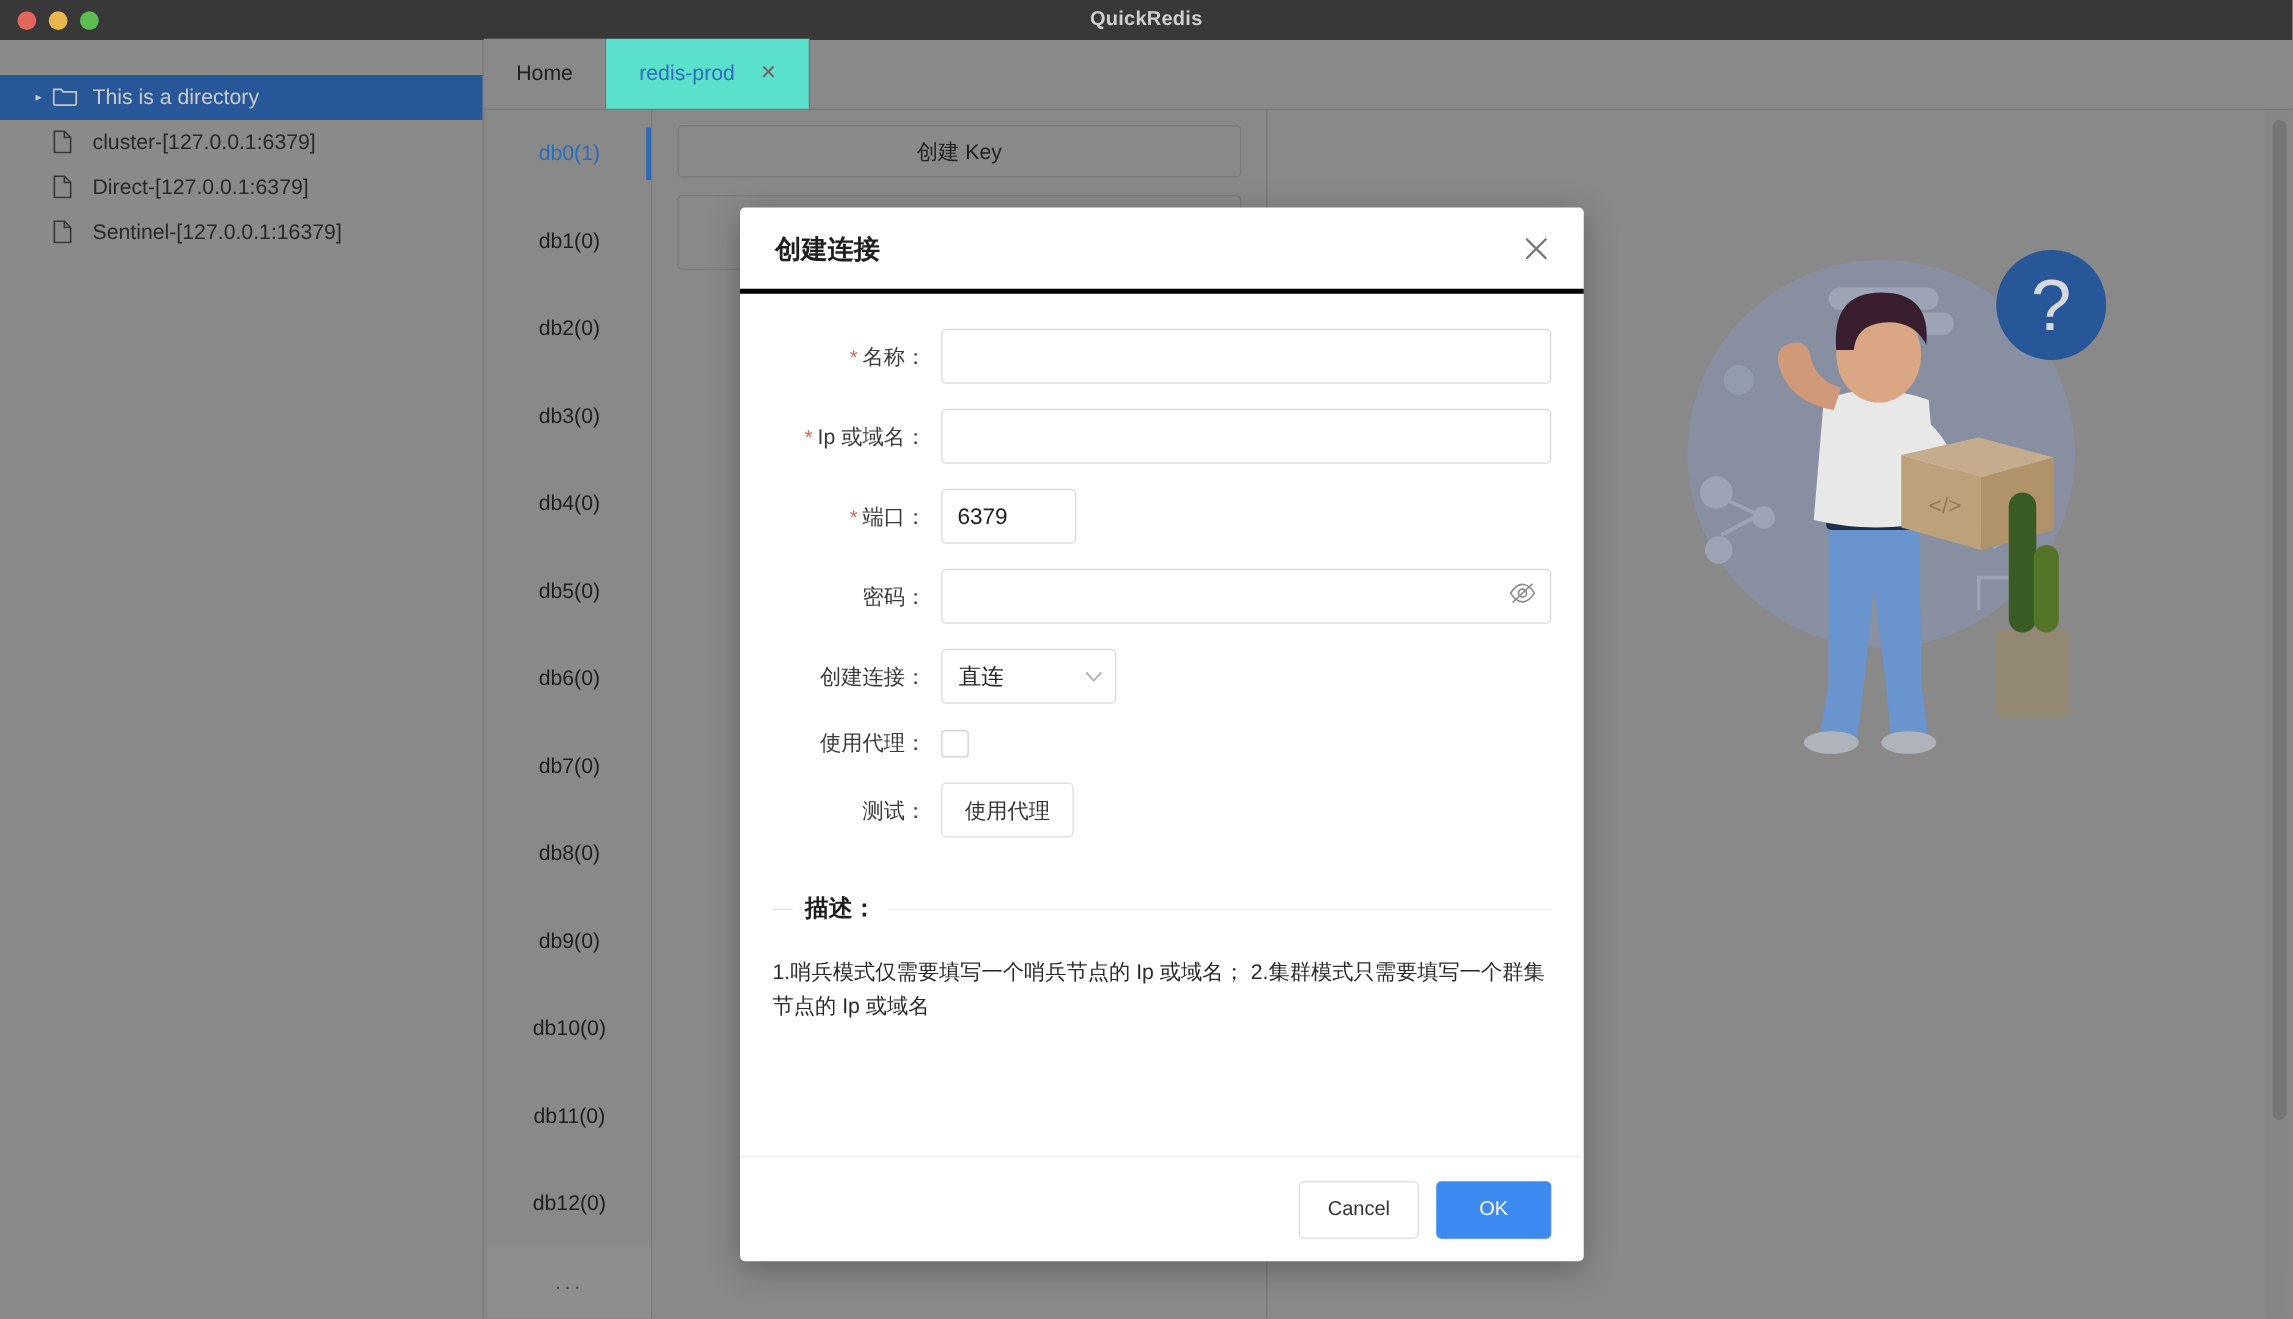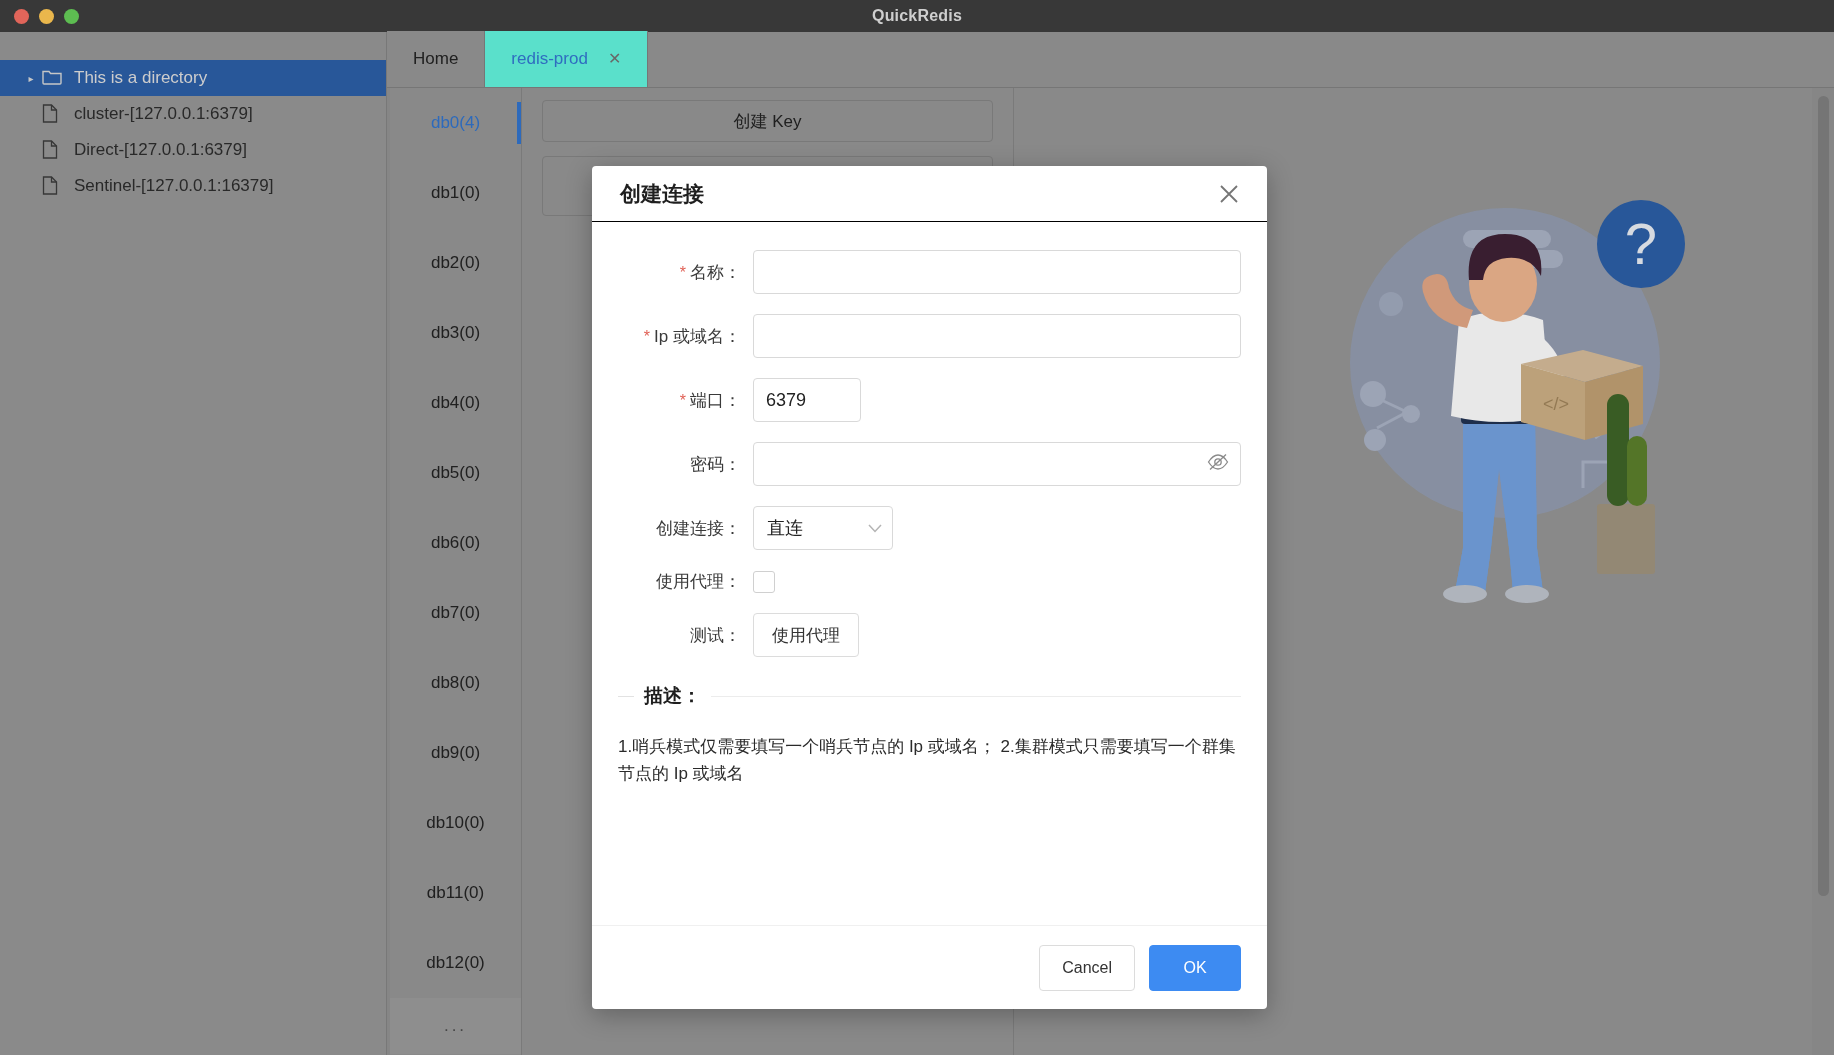--- a/index.html
+++ b/index.html
@@ -131,22 +131,22 @@
     background: rgba(0,0,0,0.04);
   }
   .dialog {
     position: absolute; top: 166px; left: 592px;
     width: 675px; height: 843px;
     background: #fff; border-radius: 4px;
     box-shadow: 0 6px 26px rgba(0,0,0,.28);
     display: flex; flex-direction: column;
   }
   .dlg-header {
-    height: 56px; display: flex; align-items: center;
-    padding: 0 28px; border-bottom: 1px solid #000000;
+    height: 69px; display: flex; align-items: center;
+    padding: 0 28px; border-bottom: 4px solid #000000;
     position: relative;
   }
   .dlg-title { font-size: 21px; font-weight: bold; color: #1f1f1f; }
   .dlg-close {
     position: absolute; right: 24px; top: 50%; transform: translateY(-50%);
     width: 28px; height: 28px; cursor: default;
     color: #757575;
     display: flex; align-items: center; justify-content: center;
   }
   .dlg-body { flex: 1; padding: 28px 26px 0 26px; overflow: hidden; }
@@ -186,21 +186,21 @@
     width: 22px; height: 22px; border: 1px solid #d0d0d0; border-radius: 3px;
     background: #fff; cursor: default;
   }
   .btn-test {
     height: 44px; padding: 0 18px;
     border: 1px solid #dcdcdc; border-radius: 4px;
     background: #fff; font-size: 17px; color: #333;
     cursor: default;
     font-family: "Liberation Sans", sans-serif;
   }
-  .fieldset-desc { margin-top: 26px; }
+  .fieldset-desc { margin-top: 44px; }
   .legendline {
     display: flex; align-items: center; gap: 10px;
   }
   .legendline .lead { width: 16px; height: 1px; background: #e2e2e2; }
   .legendline .lgtext { font-size: 19px; font-weight: bold; color: #1f1f1f; white-space: nowrap; }
   .legendline .rest { flex: 1; height: 1px; background: #ececec; }
   .desc-text {
     margin-top: 24px; font-size: 17px; color: #2a2a2a; line-height: 1.6;
   }
   .dlg-footer {
@@ -276,21 +276,21 @@
     <div class="tab">
       <span>Home</span>
     </div>
     <div class="tab active">
       <span>redis-prod</span>
       <span class="closex">✕</span>
     </div>
   </div>
 
   <div class="dblist">
-    <div class="dbitem active">db0(4)</div>
+    <div class="dbitem active">db0(1)</div>
     <div class="dbitem">db1(0)</div>
     <div class="dbitem">db2(0)</div>
     <div class="dbitem">db3(0)</div>
     <div class="dbitem">db4(0)</div>
     <div class="dbitem">db5(0)</div>
     <div class="dbitem">db6(0)</div>
     <div class="dbitem">db7(0)</div>
     <div class="dbitem">db8(0)</div>
     <div class="dbitem">db9(0)</div>
     <div class="dbitem">db10(0)</div>

